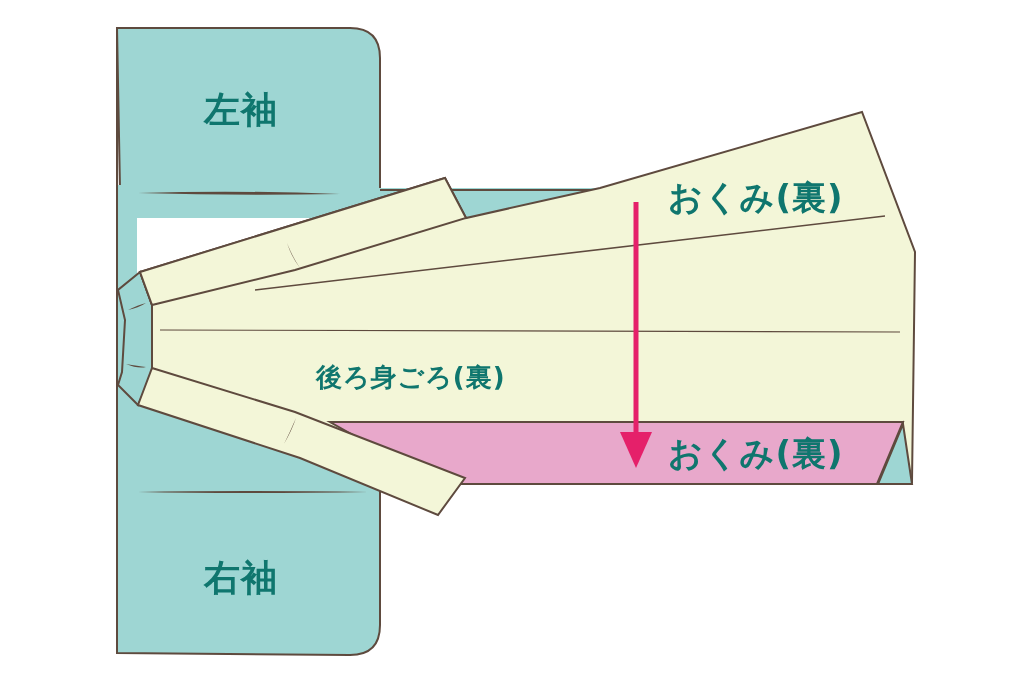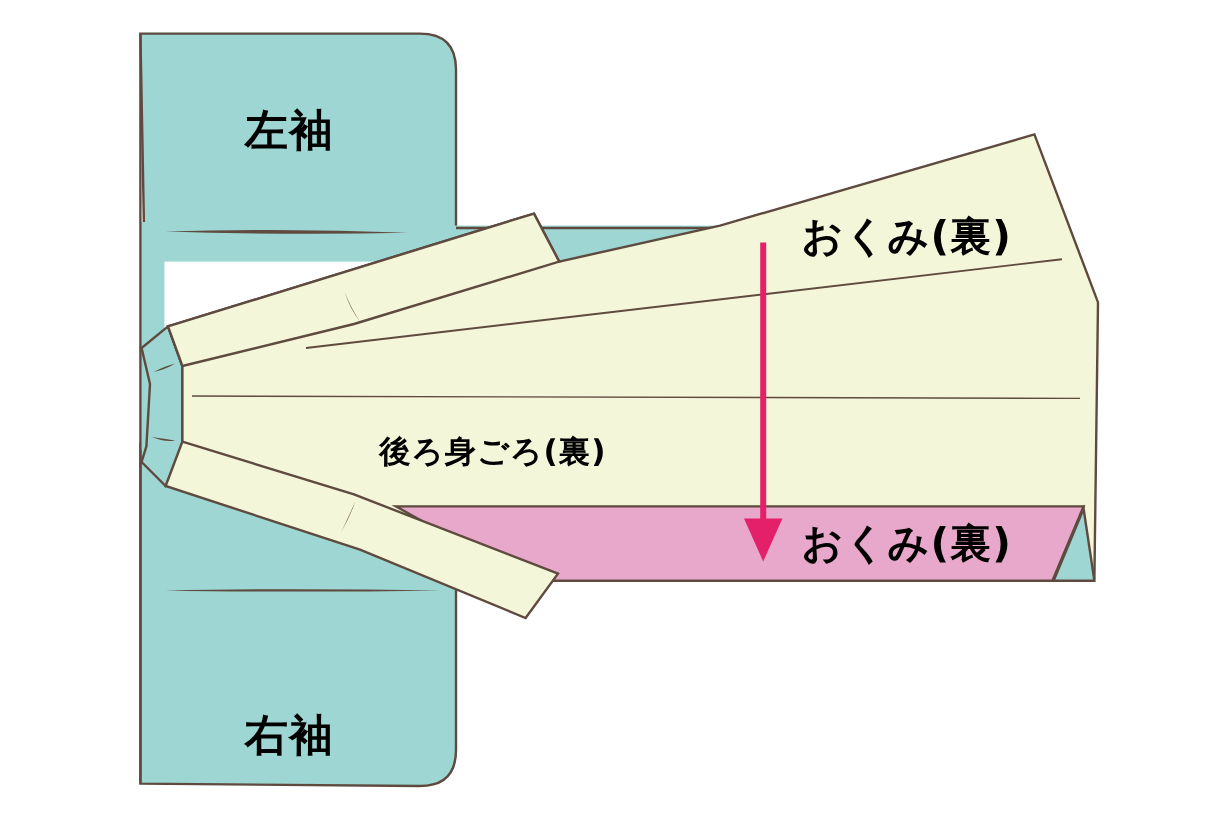--- a/index.html
+++ b/index.html
@@ -2,27 +2,27 @@
 <html><head>
   <meta charset="utf-8">
   <style>
     html, body { margin: 0; padding: 0; background: #ffffff; }
     body { width: 1024px; height: 686px; overflow: hidden; position: relative; font-family: "DejaVu Sans", sans-serif; }
     #canvas { position: absolute; left: 0; top: 0; }
     .label {
       position: absolute;
       font-family: "DejaVu Sans", sans-serif;
       font-weight: bold;
-      color: #000000;
+      color: #0f766e;
       white-space: nowrap;
       line-height: 1;
       letter-spacing: 1px;
     }
     #lbl-left-sleeve { left: 204px; top: 92px; font-size: 36px; }
-    #lbl-right-sleeve { left: 204px; top: 560px; font-size: 36px; margin-top: 36px; }
+    #lbl-right-sleeve { left: 204px; top: 560px; font-size: 36px; }
     #lbl-okumi-top { left: 668px; top: 180px; font-size: 34px; }
     #lbl-back-body { left: 316px; top: 364px; font-size: 26px; }
     #lbl-okumi-bottom { left: 668px; top: 436px; font-size: 34px; }
   </style>
 </head>
 <body>
 
 <svg id="canvas" width="1024" height="686" viewBox="0 0 1024 686">
 
   <path d="M117,28 L350,28 Q380,28 380,58 L380,190 L120,190 Z" fill="#9ed6d3" stroke="#5e4a3e" stroke-width="2"></path>

